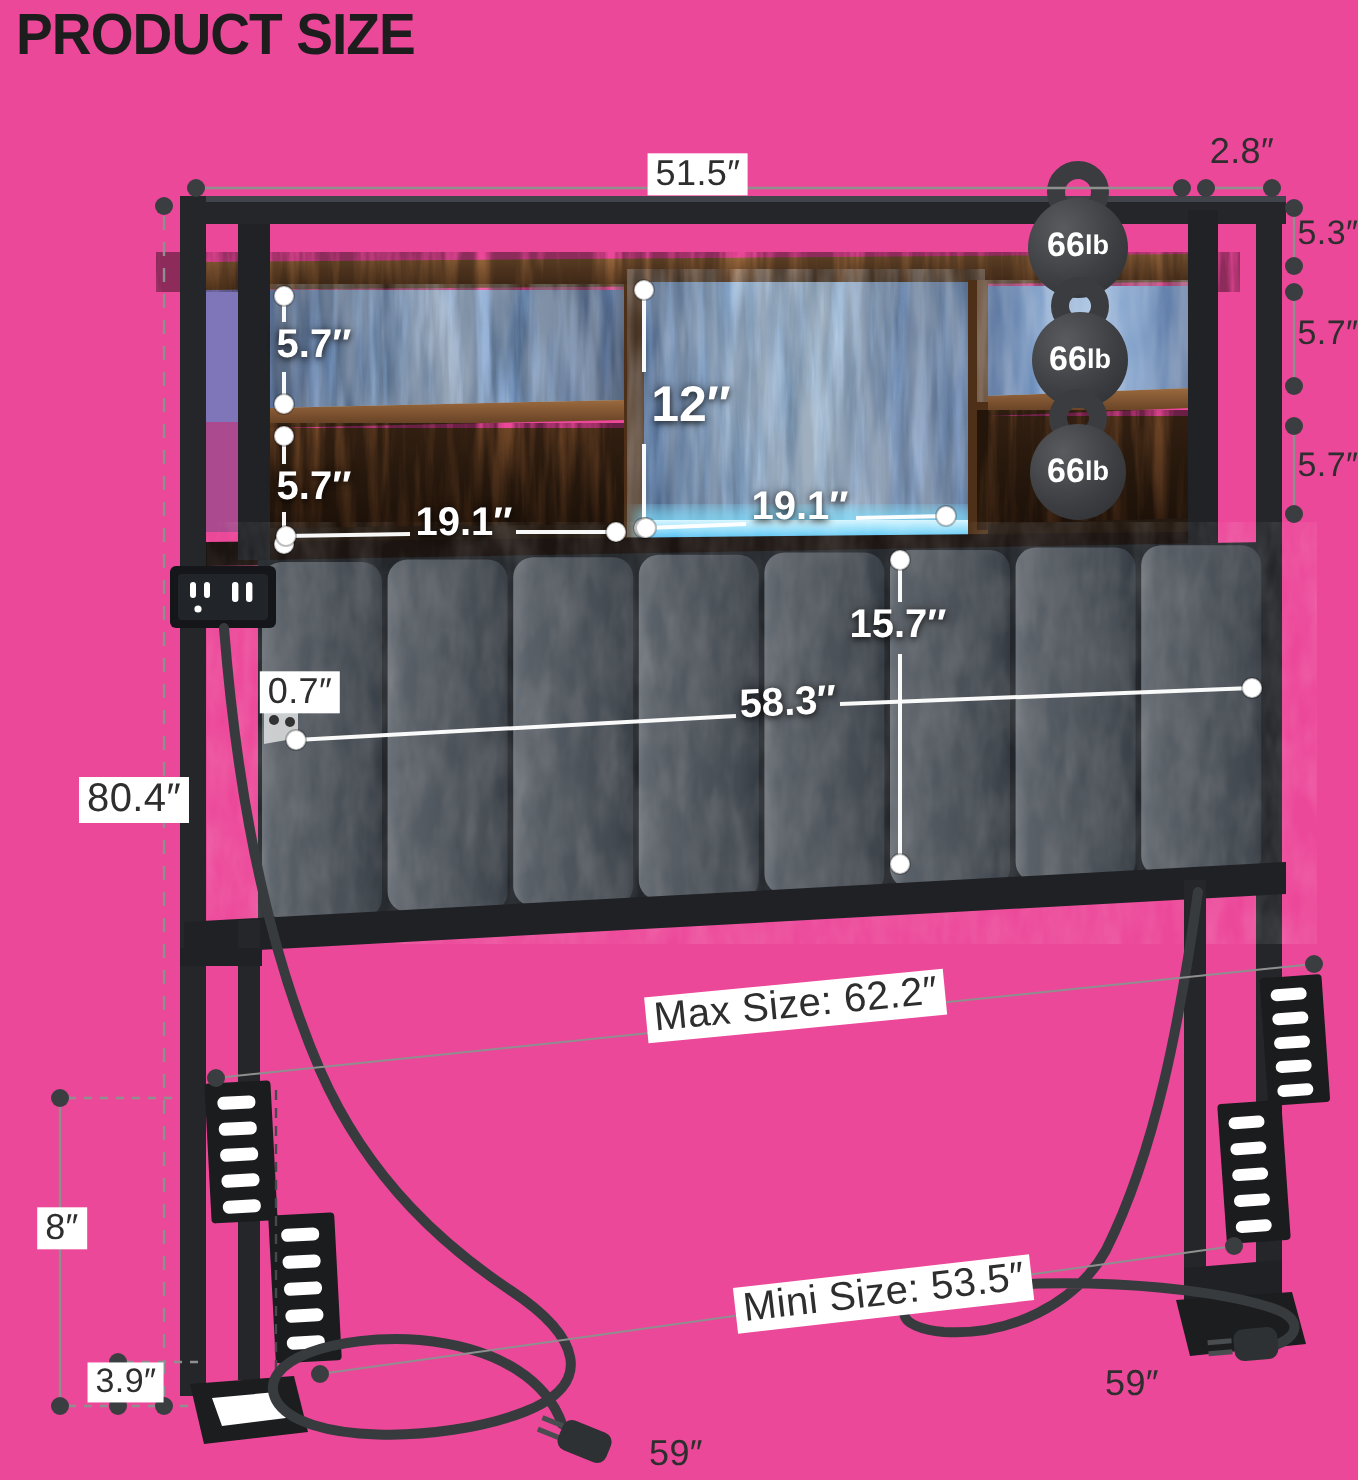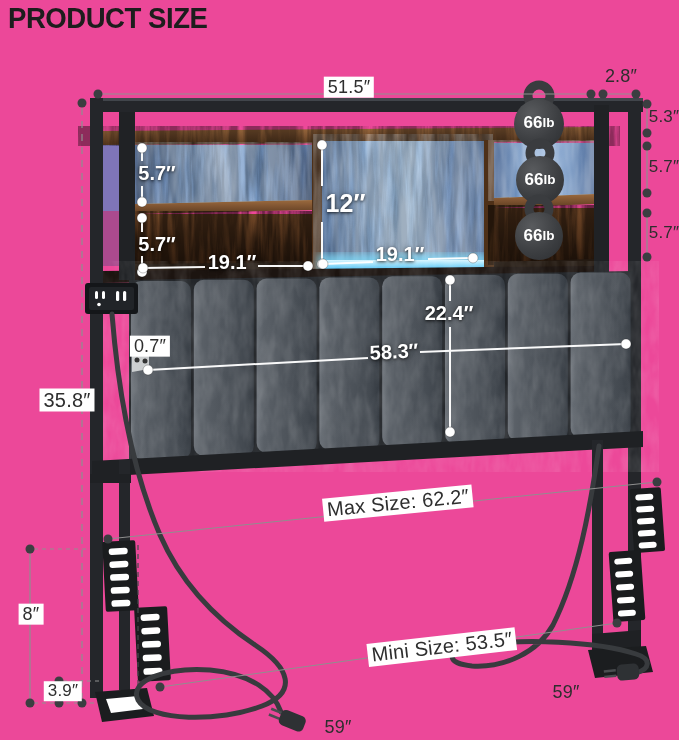--- a/index.html
+++ b/index.html
@@ -313,35 +313,35 @@
   </g>
 </svg>
 
 <div id="title">PRODUCT SIZE</div>
 
 <div class="lbl chip" style="left:349px;top:87px">51.5″</div>
 <div class="lbl" style="left:621px;top:76px">2.8″</div>
 <div class="lbl sm" style="left:664px;top:117px">5.3″</div>
 <div class="lbl sm" style="left:664px;top:167px">5.7″</div>
 <div class="lbl sm" style="left:664px;top:233px">5.7″</div>
-<div class="lbl chip big" style="left:67px;top:400px">35.8″</div>
+<div class="lbl chip big" style="left:67px;top:400px">80.4″</div>
 <div class="lbl chip" style="left:31px;top:614px">8″</div>
 <div class="lbl chip sm" style="left:63px;top:691px">3.9″</div>
 <div class="lbl chip big rot55" style="left:398px;top:503px">Max Size: 62.2″</div>
 <div class="lbl chip big rot65" style="left:442px;top:647px">Mini Size: 53.5″</div>
 <div class="lbl" style="left:338px;top:727px">59″</div>
 <div class="lbl" style="left:566px;top:692px">59″</div>
 <div class="lbl chip" style="left:150px;top:346px">0.7″</div>
 
 <div class="lblw" style="left:157px;top:173px">5.7″</div>
 <div class="lblw" style="left:157px;top:244px">5.7″</div>
 <div class="lblw" style="left:232px;top:262px">19.1″</div>
 <div class="lblw xl" style="left:333px;top:203px">12″</div>
 <div class="lblw" style="left:400px;top:254px">19.1″</div>
-<div class="lblw" style="left:449px;top:313px">22.4″</div>
+<div class="lblw" style="left:449px;top:313px">15.7″</div>
 <div class="lblw rot3" style="left:394px;top:352px">58.3″</div>
 
 <div class="kbl" style="left:539px;top:123px">
   <span class="n">66</span>
   <span class="u">lb</span>
 </div>
 <div class="kbl" style="left:540px;top:180px">
   <span class="n">66</span>
   <span class="u">lb</span>
 </div>

